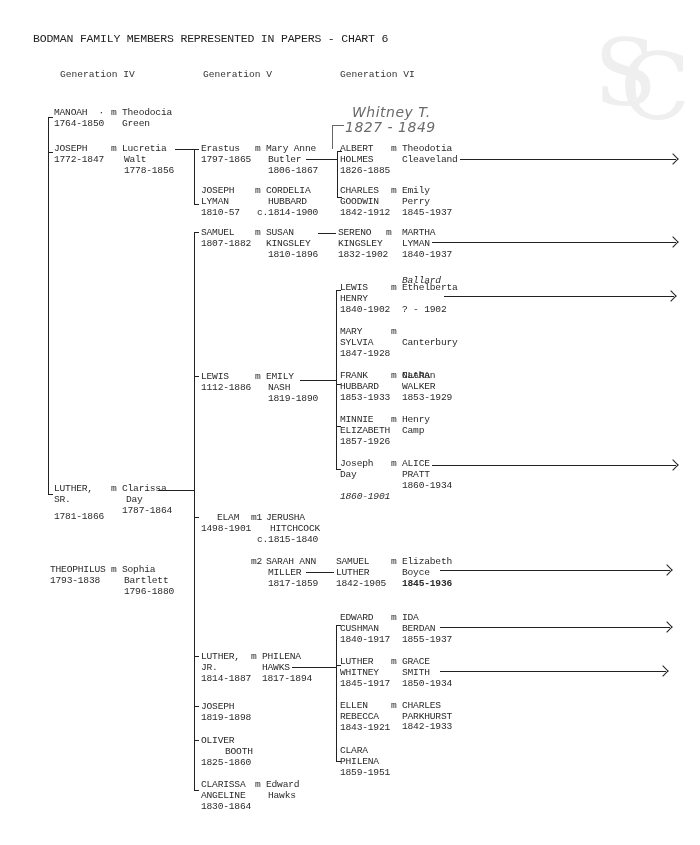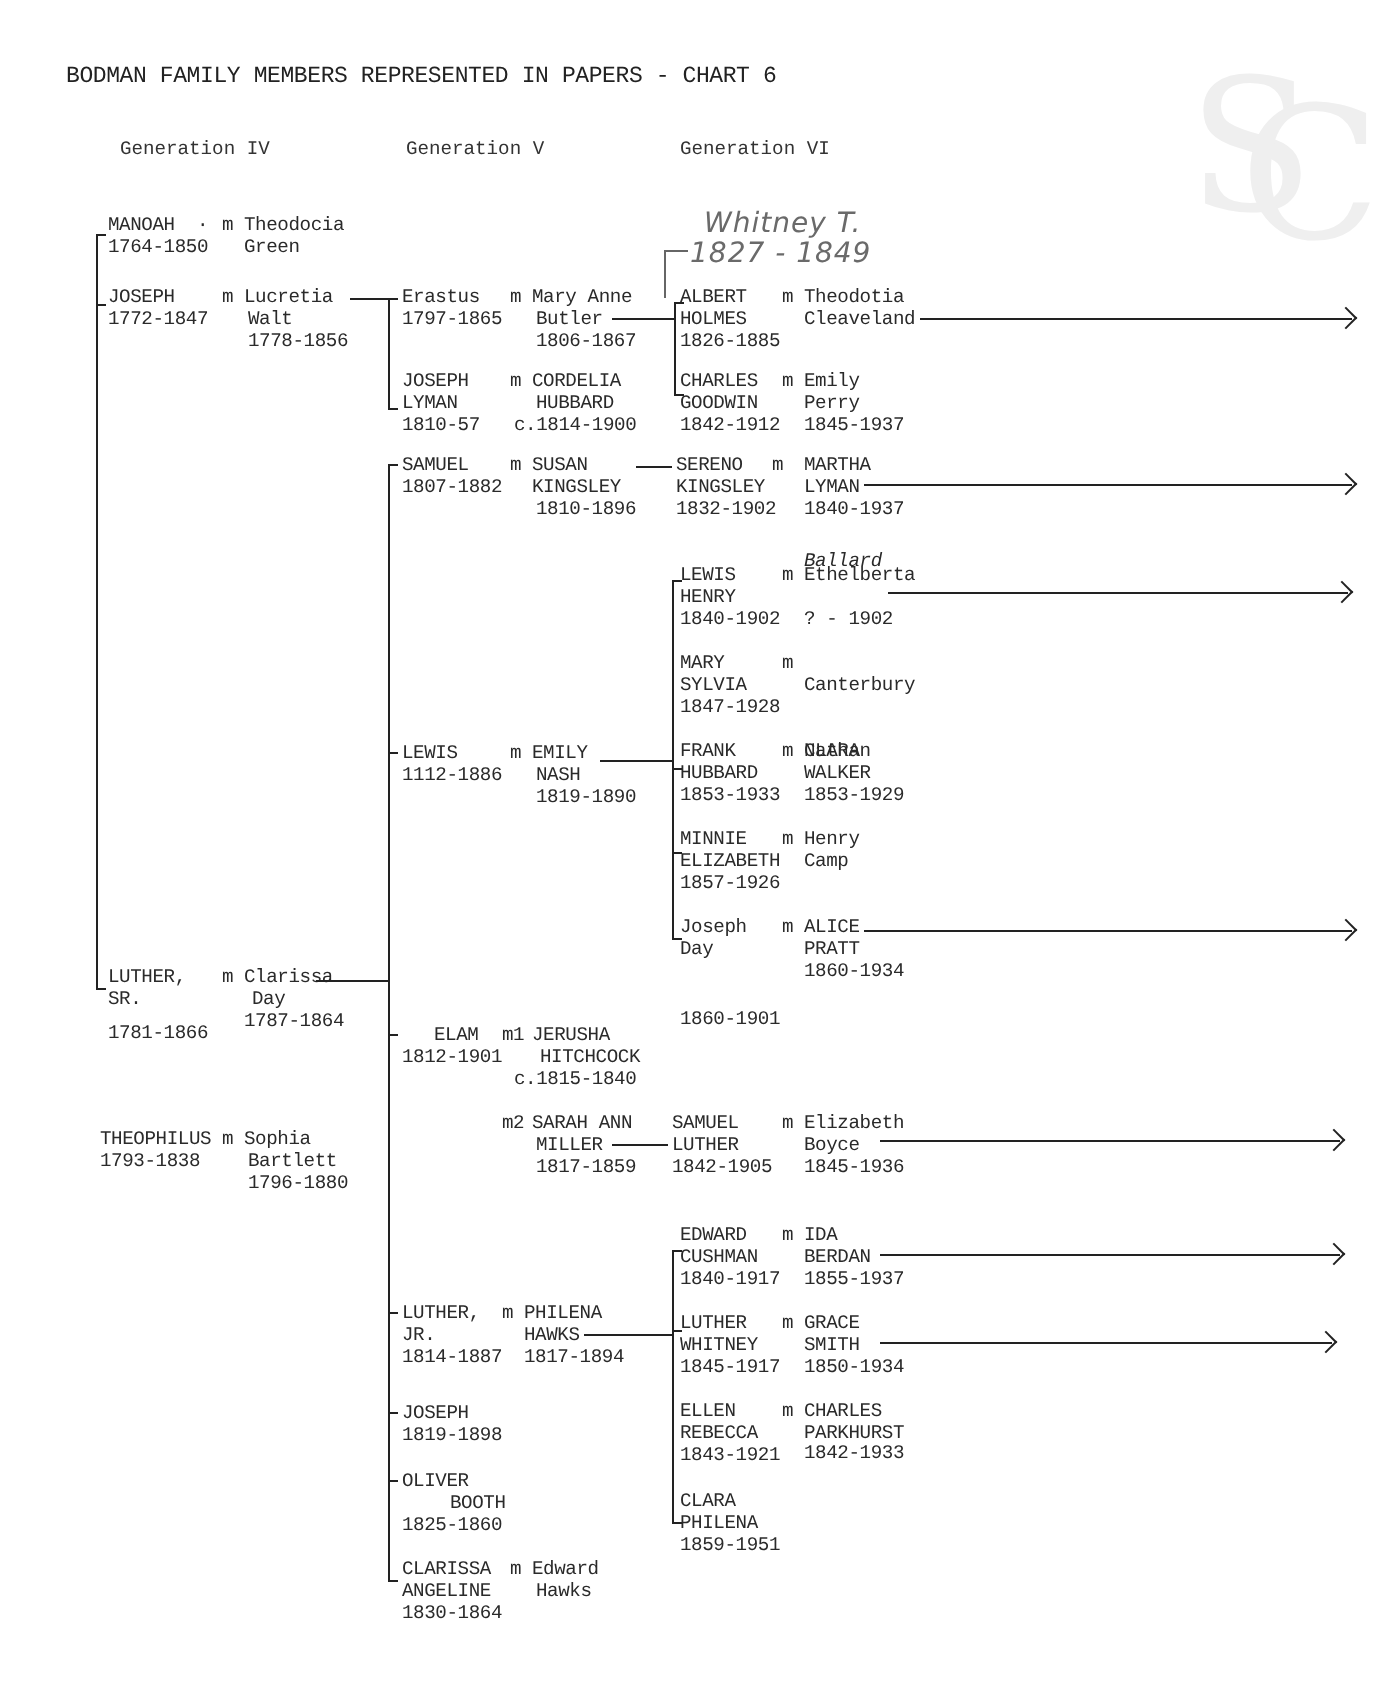--- a/index.html
+++ b/index.html
@@ -112,21 +112,21 @@
 
 <div class="t" style="left:201px;top:371px;">LEWIS</div>
 <div class="t" style="left:201px;top:382px;">1112-1886</div>
 <div class="t" style="left:255px;top:371px;">m</div>
 <div class="t" style="left:266px;top:371px;">EMILY</div>
 <div class="t" style="left:268px;top:382px;">NASH</div>
 <div class="t" style="left:268px;top:393px;">1819-1890</div>
 <div class="ln h" style="left:300px;top:380px;width:36px;"></div>
 
 <div class="t" style="left:201px;top:512px;margin-left:16px;">ELAM</div>
-<div class="t" style="left:201px;top:523px;">1812-1901</div>
+<div class="t" style="left:201px;top:523px;">1498-1901</div>
 <div class="t" style="left:251px;top:512px;">m1</div>
 <div class="t" style="left:266px;top:512px;">JERUSHA</div>
 <div class="t" style="left:270px;top:523px;">HITCHCOCK</div>
 <div class="t" style="left:257px;top:534px;">c.1815-1840</div>
 <div class="t" style="left:251px;top:556px;">m2</div>
 <div class="t" style="left:266px;top:556px;">SARAH ANN</div>
 <div class="t" style="left:268px;top:567px;">MILLER</div>
 <div class="t" style="left:268px;top:578px;">1817-1859</div>
 <div class="ln h" style="left:306px;top:572px;width:28px;"></div>
 
@@ -219,34 +219,34 @@
 
 <div class="t" style="left:340px;top:414px;">MINNIE</div>
 <div class="t" style="left:340px;top:425px;">ELIZABETH</div>
 <div class="t" style="left:340px;top:436px;">1857-1926</div>
 <div class="t" style="left:391px;top:414px;">m</div>
 <div class="t" style="left:402px;top:414px;">Henry</div>
 <div class="t" style="left:402px;top:425px;">Camp</div>
 
 <div class="t" style="left:340px;top:458px;">Joseph</div>
 <div class="t" style="left:340px;top:469px;">Day</div>
-<div class="t" style="left:340px;top:504px;">1860-1901</div>
+<div class="t" style="left:340px;top:491px;font-style:italic;">1860-1901</div>
 <div class="t" style="left:391px;top:458px;">m</div>
 <div class="t" style="left:402px;top:458px;">ALICE</div>
 <div class="t" style="left:402px;top:469px;">PRATT</div>
 <div class="t" style="left:402px;top:480px;">1860-1934</div>
 <div class="arrow" style="left:432px;top:465px;width:244px;"></div>
 
 <div class="t" style="left:336px;top:556px;">SAMUEL</div>
 <div class="t" style="left:336px;top:567px;">LUTHER</div>
 <div class="t" style="left:336px;top:578px;">1842-1905</div>
 <div class="t" style="left:391px;top:556px;">m</div>
 <div class="t" style="left:402px;top:556px;">Elizabeth</div>
 <div class="t" style="left:402px;top:567px;">Boyce</div>
-<div class="t" style="left:402px;top:578px;">1845-1936</div>
+<div class="t" style="left:402px;top:578px;font-weight:bold;">1845-1936</div>
 <div class="arrow" style="left:440px;top:570px;width:230px;"></div>
 
 <div class="t" style="left:340px;top:612px;">EDWARD</div>
 <div class="t" style="left:340px;top:623px;">CUSHMAN</div>
 <div class="t" style="left:340px;top:634px;">1840-1917</div>
 <div class="t" style="left:391px;top:612px;">m</div>
 <div class="t" style="left:402px;top:612px;">IDA</div>
 <div class="t" style="left:402px;top:623px;">BERDAN</div>
 <div class="t" style="left:402px;top:634px;">1855-1937</div>
 <div class="arrow" style="left:440px;top:627px;width:230px;"></div>

